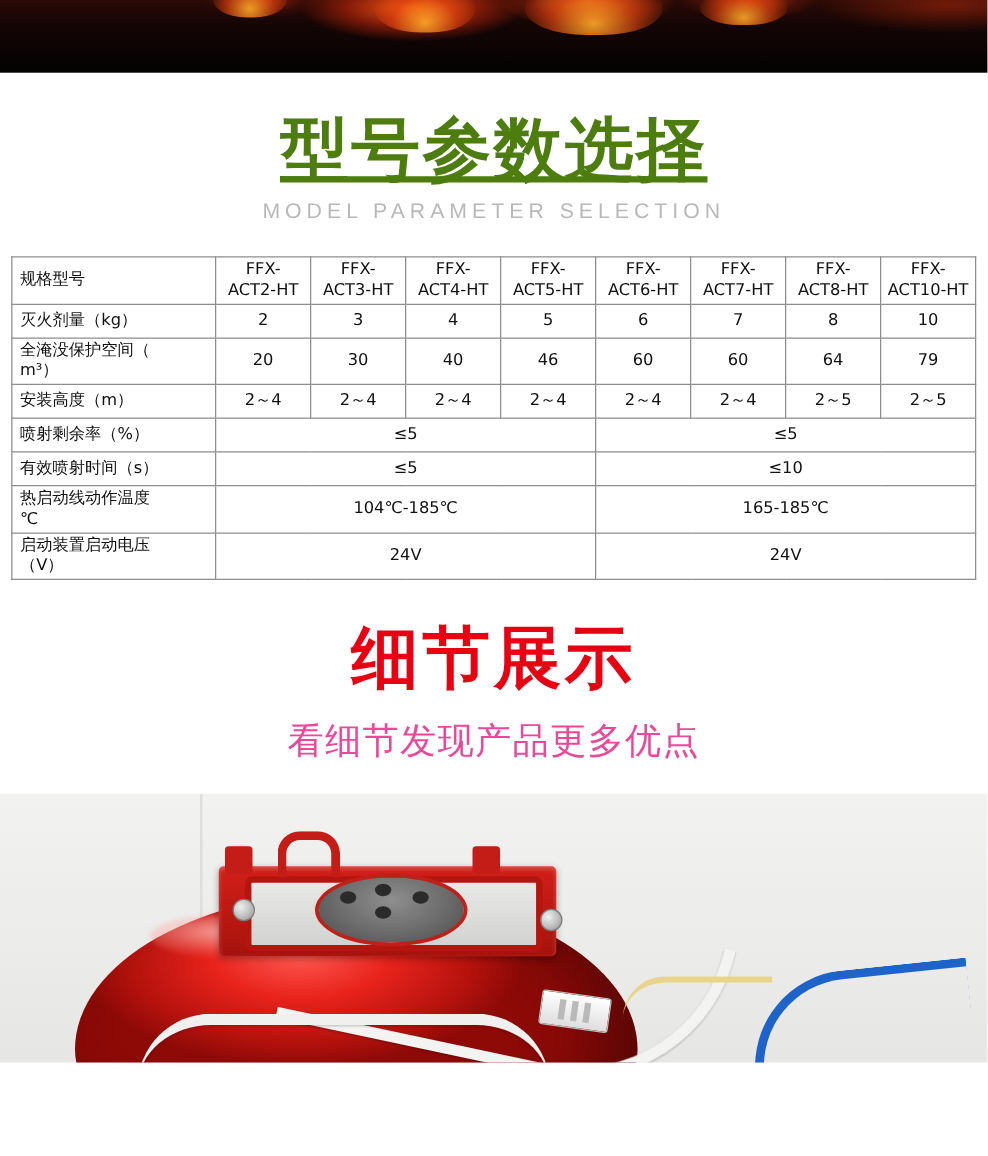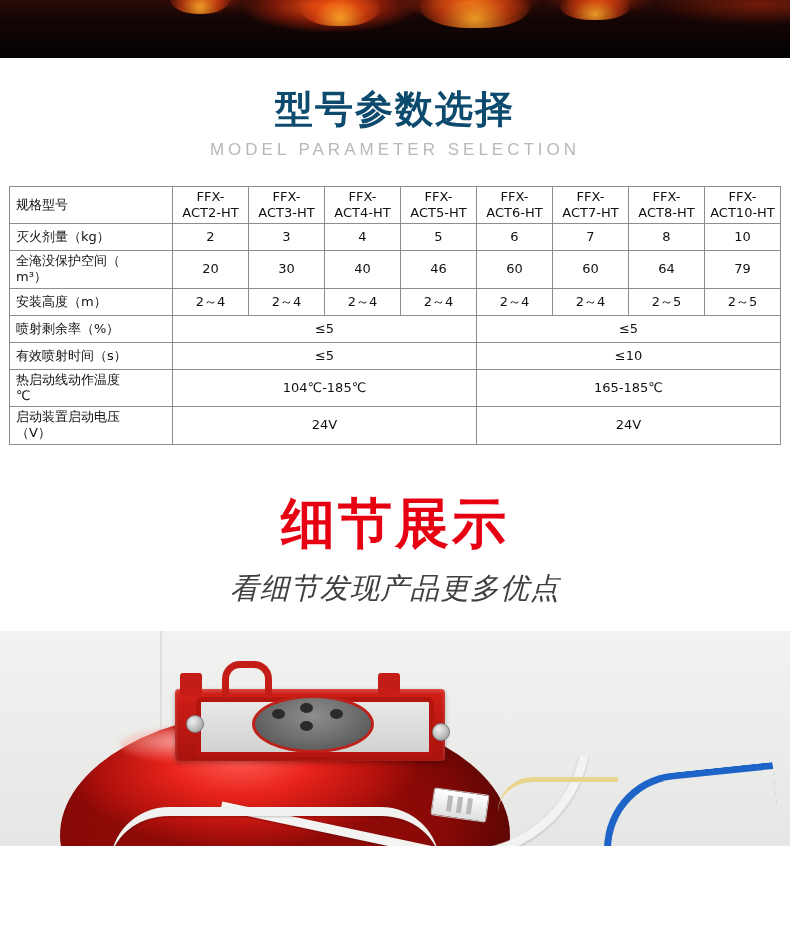--- a/index.html
+++ b/index.html
@@ -54,25 +54,26 @@
     background: linear-gradient(180deg, rgba(5,2,2,0) 0%, #050202 85%);
   }
 
   
   .title-block {
     text-align: center;
     padding-top: 30px;
   }
   .title-cn {
     font-family: "DejaVu Sans", "Liberation Sans", sans-serif;
-    font-size: 38px;
+    font-size: 55px;
     font-weight: bold;
-    color: #0c4a6e;
+    color: #4d7c0f;
     letter-spacing: 2px;
     line-height: 1.15;
+    text-decoration: underline;
   }
   .title-en {
     margin-top: 8px;
     font-family: "Liberation Sans", sans-serif;
     font-size: 17px;
     letter-spacing: 4px;
     color: #b8b8b8;
     font-weight: normal;
   }
 
@@ -101,37 +102,36 @@
   table.spec td.rowhead {
     text-align: left;
     padding-left: 6px;
     width: 152px;
   }
   .cellbreak { display: block; }
 
   
   .detail-block {
     text-align: center;
-    margin-top: 49px;
+    margin-top: 33px;
   }
   .detail-title {
     font-family: "DejaVu Sans", "Liberation Sans", sans-serif;
     font-size: 54px;
     font-weight: bold;
     color: #e60012;
     letter-spacing: 3px;
     line-height: 1.1;
   }
   .detail-sub {
     margin-top: 16px;
     font-family: "DejaVu Sans", "Liberation Sans", sans-serif;
     font-size: 29px;
-    color: #404040;
+    color: #ec4899;
     letter-spacing: 1px;
-    font-style: italic;
   }
 
   
   .photo {
     position: relative;
     width: 790px;
     height: 215px;
     margin-top: 22px;
     background: linear-gradient(180deg, #f2f2f0 0%, #ebebe9 60%, #e6e6e4 100%);
     overflow: hidden;

